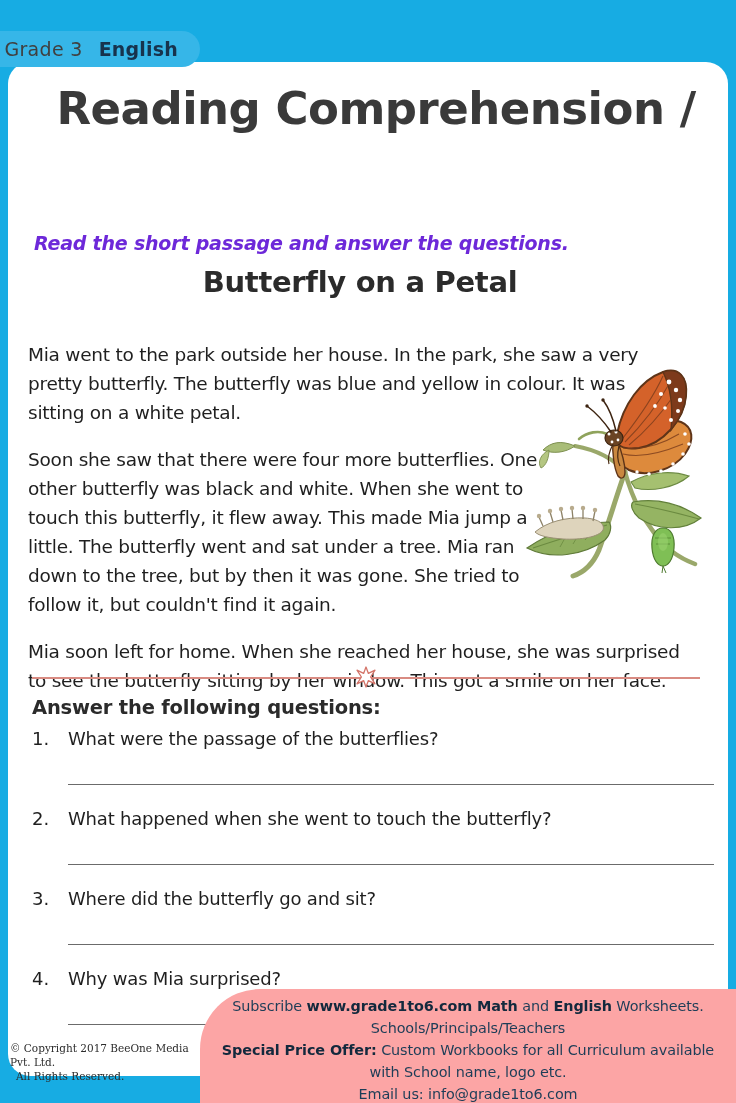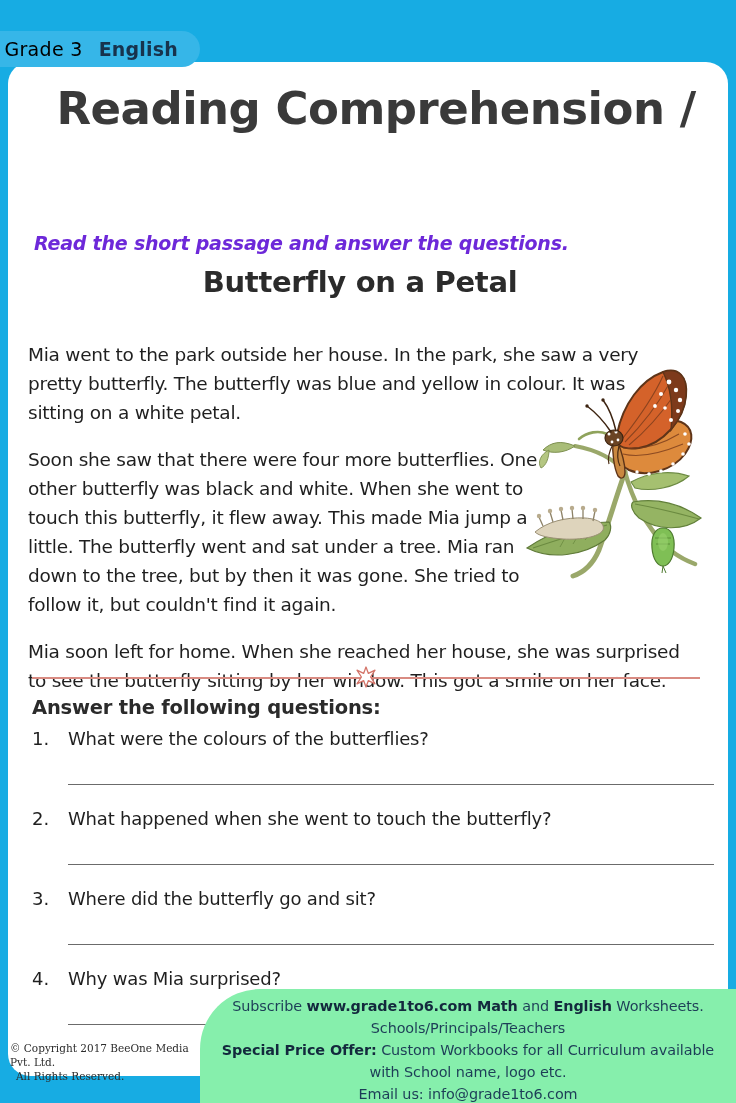--- a/index.html
+++ b/index.html
@@ -47,21 +47,21 @@
     display: flex;
     align-items: center;
     justify-content: flex-end;
     padding-right: 22px;
     box-sizing: border-box;
     z-index: 6;
   }
   .badge-grade {
     font-family: "DejaVu Sans", sans-serif;
     font-size: 19px;
-    color: #000000;
+    color: #404040;
     letter-spacing: 0.3px;
     margin-right: 16px;
   }
   .badge-subject {
     font-family: "DejaVu Sans", sans-serif;
     font-size: 19px;
     font-weight: bold;
     color: #17334d;
     letter-spacing: 0.2px;
   }
@@ -211,21 +211,21 @@
     background: #6b6b6b;
   }
 
   
   .footer-banner {
     position: absolute;
     left: 200px;
     top: 989px;
     width: 536px;
     height: 114px;
-    background: #86efac;
+    background: #fca5a5;
     border-radius: 60px 0 0 0;
     box-sizing: border-box;
     padding-top: 6px;
     text-align: center;
     z-index: 8;
   }
   .footer-line {
     font-family: "DejaVu Sans", sans-serif;
     font-size: 14.4px;
     color: #1d3d57;
@@ -382,21 +382,21 @@
         </svg>
       </div>
     </div>
 
     <div class="answer-heading">Answer the following questions:</div>
 
     <div class="q-list">
       <div class="q-item">
         <div class="q-row">
           <span class="q-num">1.</span>
-          <span class="q-text">What were the colours of the butterflies?</span>
+          <span class="q-text">What were the passage of the butterflies?</span>
         </div>
         <div class="q-line"></div>
       </div>
       <div class="q-item">
         <div class="q-row">
           <span class="q-num">2.</span>
           <span class="q-text">What happened when she went to touch the butterfly?</span>
         </div>
         <div class="q-line"></div>
       </div>

